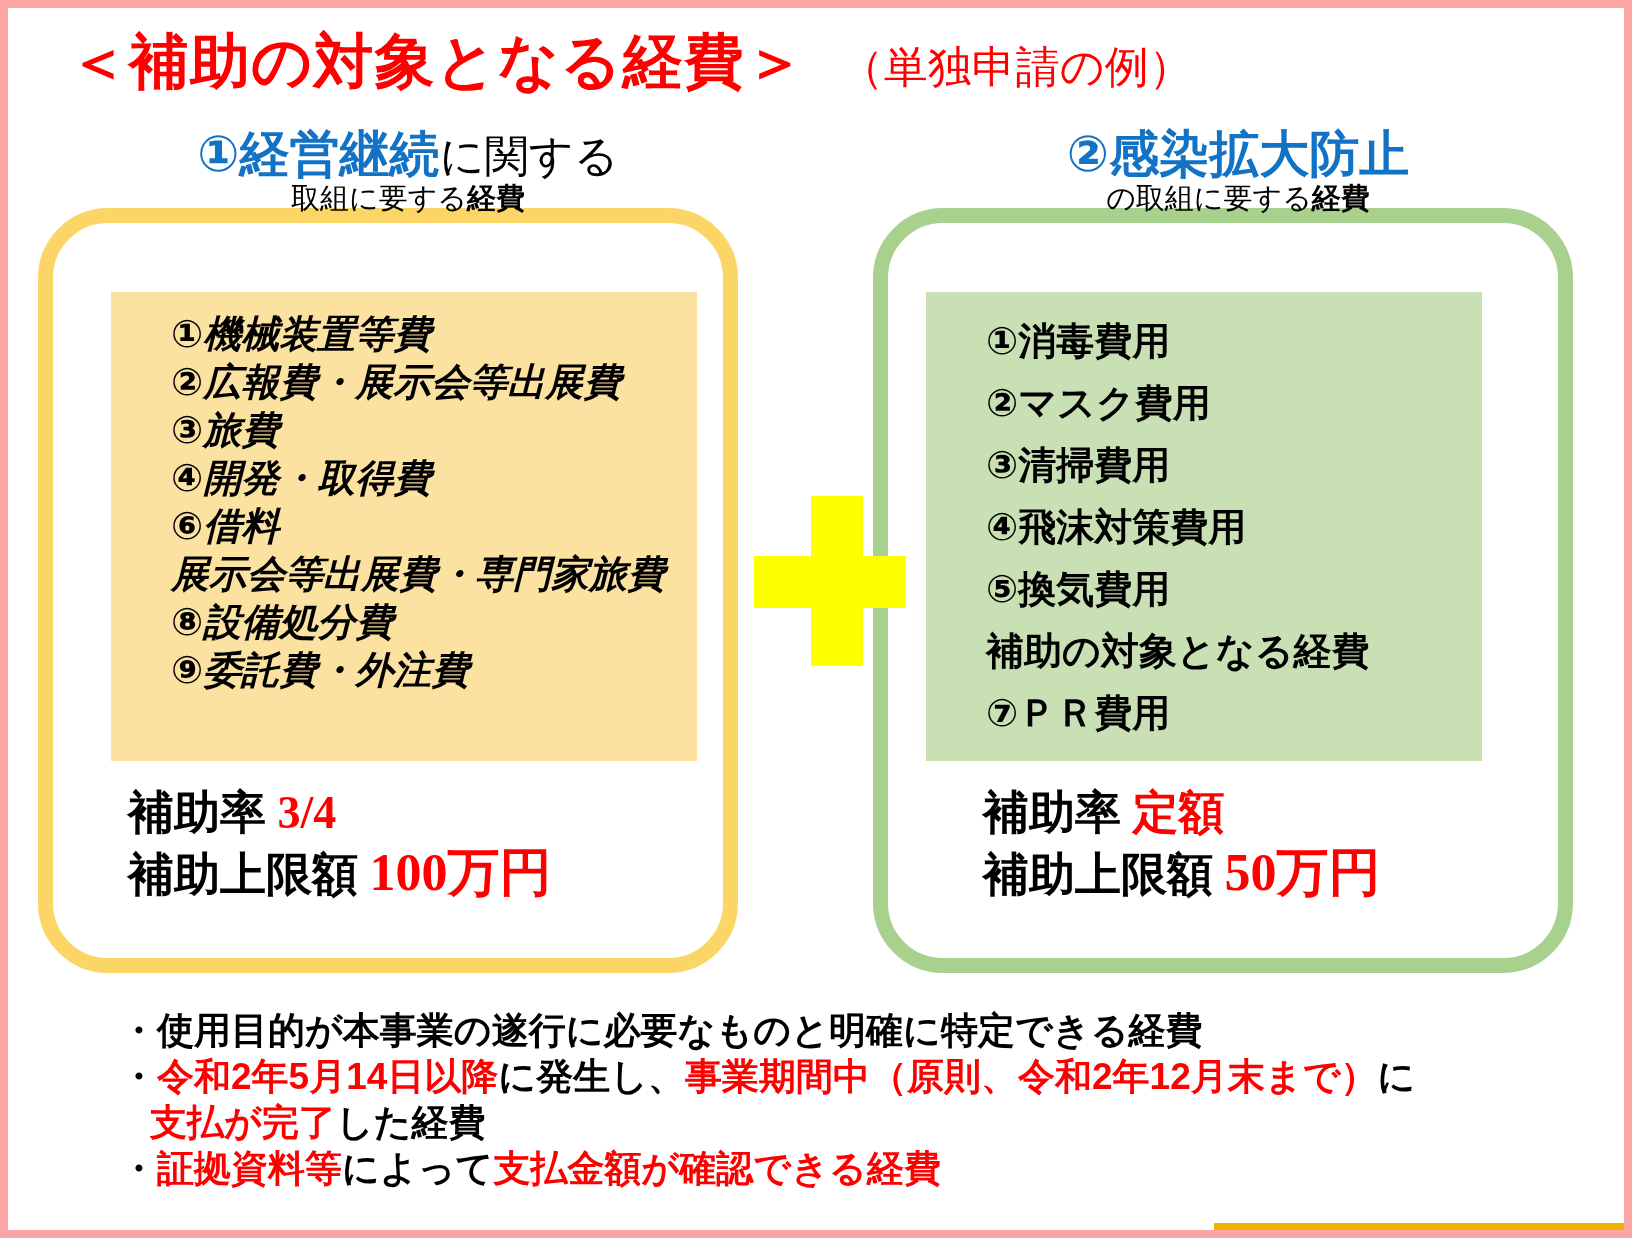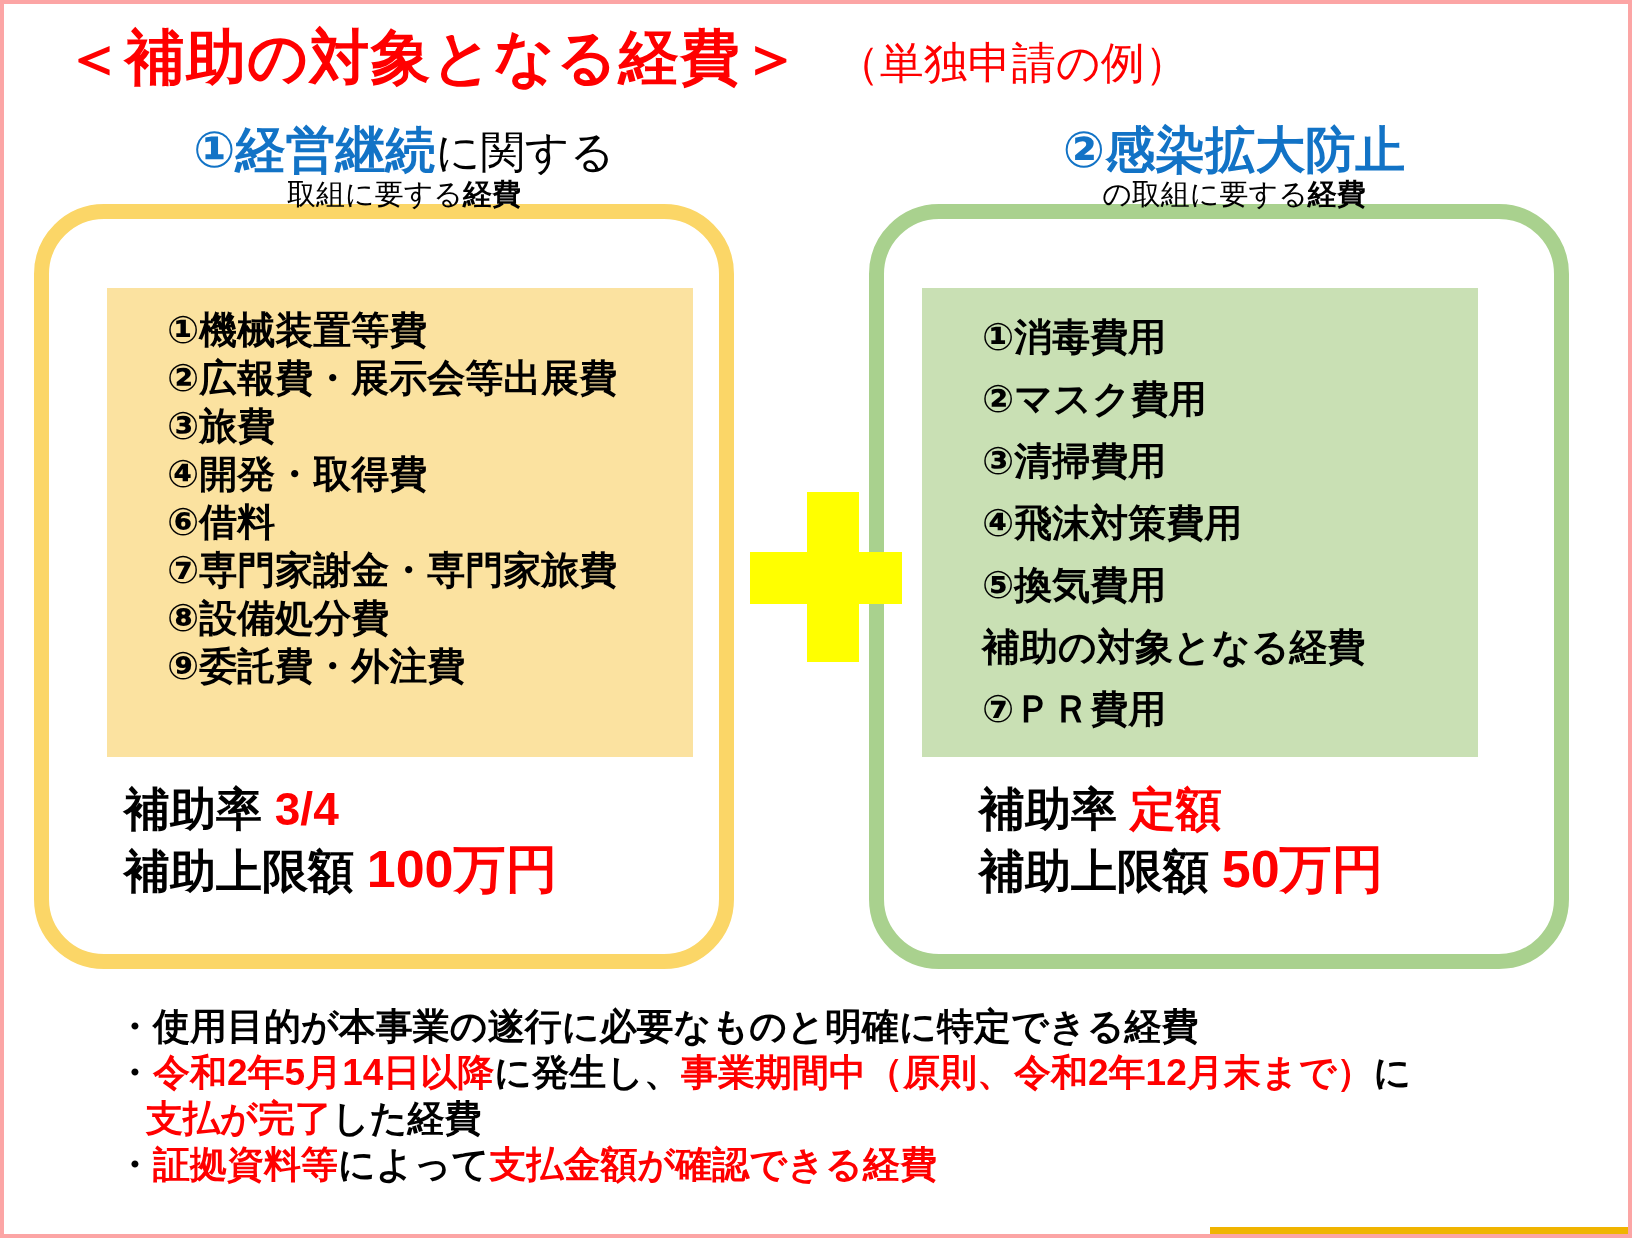--- a/index.html
+++ b/index.html
@@ -12,21 +12,21 @@
     height: 1238px;
     font-family: "Liberation Sans", "DejaVu Sans", sans-serif;
     overflow: hidden;
   }
   #slide {
     position: relative;
     width: 1632px;
     height: 1238px;
     background: #ffffff;
     box-sizing: border-box;
-    border: 4px solid #fca5a5;
+    border: 8px solid #fca5a5;
     overflow: hidden;
   }
   
   .accent-strip {
     position: absolute;
     left: 1206px;
     bottom: 0px;
     width: 426px;
     height: 7px;
     background: #f0b400;
@@ -105,36 +105,37 @@
     left: 918px; top: 284px;
     width: 556px; height: 469px;
     background: #c9e0b4;
   }
   .listbox ul { list-style: none; margin: 0; padding: 0; }
   .listbox li {
     color: #000000;
     font-weight: bold;
     white-space: nowrap;
   }
-  .listbox-left li  { font-size: 38px; line-height: 48px; }
+  .listbox-left li  { font-size: 38px; line-height: 48px; font-style: italic; }
   .listbox-right li { font-size: 38px; line-height: 62px; }
 
   
   .rates {
     position: absolute;
     white-space: nowrap;
   }
   .rates-left  { left: 120px; top: 775px; }
   .rates-right { left: 975px; top: 775px; }
   .rate-line {
     font-size: 46px;
     font-weight: bold;
     color: #000000;
     line-height: 60px;
     white-space: nowrap;
+    font-family: Liberation Serif, serif;
   }
   .rate-line .val { color: #ff0000; }
   .rate-line.big .val { font-size: 52px; }
 
   
   .plus {
     position: absolute;
     left: 770px;
     top: 488px;
     width: 107px;
@@ -204,21 +205,21 @@
     </div>
   </div>
 
   <div class="listbox listbox-left">
     <ul>
       <li>①機械装置等費</li>
       <li>②広報費・展示会等出展費</li>
       <li>③旅費</li>
       <li>④開発・取得費</li>
       <li>⑥借料</li>
-      <li>⑦専門家謝金・専門家旅費</li>
+      <li>展示会等出展費・専門家旅費</li>
       <li>⑧設備処分費</li>
       <li>⑨委託費・外注費</li>
     </ul>
   </div>
 
   <div class="listbox listbox-right">
     <ul>
       <li>①消毒費用</li>
       <li>②マスク費用</li>
       <li>③清掃費用</li>

